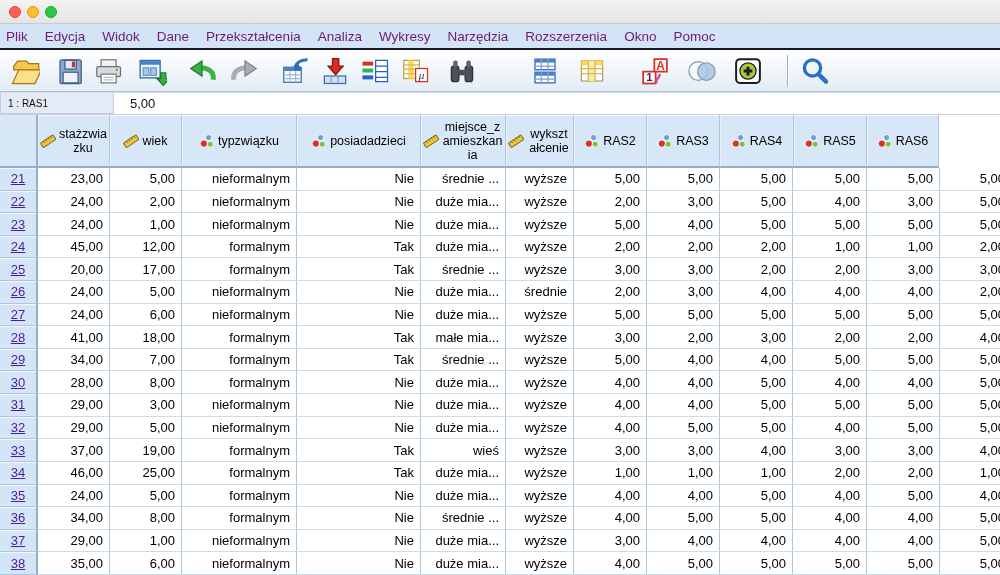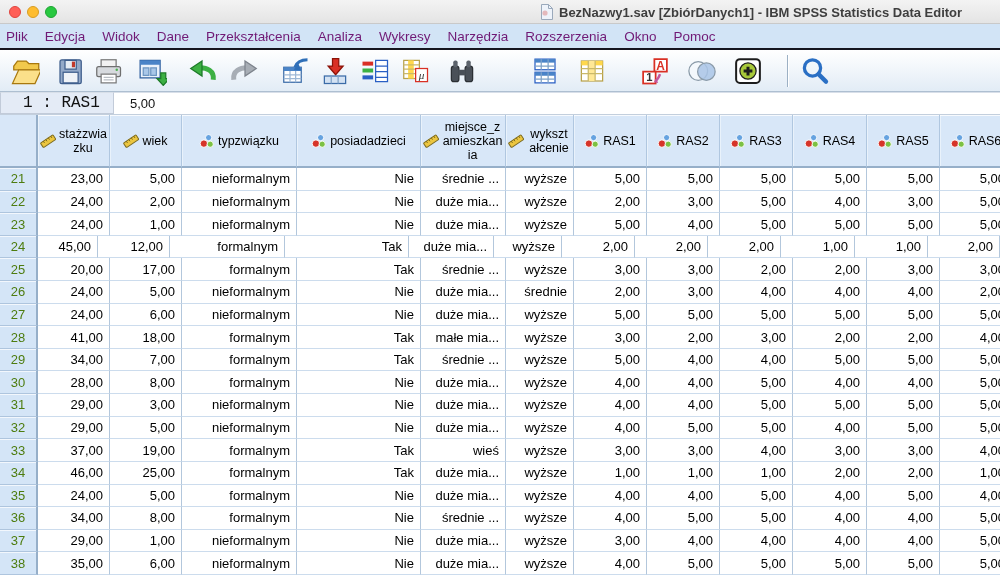--- a/index.html
+++ b/index.html
@@ -22,58 +22,50 @@
   .chrome-divider { height:2px; background:#15151f; }
 
   
   .toolbar { position:relative; height:42px; background:linear-gradient(#ffffff,#e2ecf6); border-bottom:1px solid #aebfd1; }
   .tool-btn { position:absolute; top:4px; width:34px; height:34px; display:flex; align-items:center; justify-content:center; }
   .tool-btn svg { width:30px; height:30px; }
   .tool-sep { position:absolute; top:5px; width:1px; height:32px; background:#9cb0c4; box-shadow:1px 0 0 #fff; }
 
   
   .cellref { height:23px; background:#eef3f9; border-bottom:1px solid #c3cfdd; display:flex; }
-  .cellref-label { width:114px; background:#e4ebf6; border:1px solid #c2cbd9; border-top-color:#d8dfe9; font-size:16px; color:#111; display:flex; align-items:center; padding-left:22px;font-family:Liberation Mono, monospace; }
+  .cellref-label { width:114px; background:#e4ebf6; border:1px solid #c2cbd9; border-top-color:#d8dfe9; font-size:10px; color:#111; display:flex; align-items:center; padding-left:7px; }
   .cellref-value { flex:1; background:#fff; border-top:1px solid #d8dfe9; font-size:13px; color:#111; display:flex; align-items:center; padding-left:16px; }
 
   
   .grid { position:relative; width:1020px; background:#fff; }
   .hdr-row { display:flex; height:53px; }
   .hdr-cell { background:#d8e7f8; border-right:1px solid #b0c7e0; border-bottom:2px solid #96afc9;
               box-shadow:inset 0 1px 0 rgba(255,255,255,.8), inset 1px 0 0 rgba(255,255,255,.45);
               display:flex; align-items:center; justify-content:center; gap:3px; padding:1px 2px; }
   .hdr-corner { background:#d8e7f8; border-right:2px solid #96afc9; border-bottom:2px solid #96afc9; }
   .hdr-label { font-size:12.5px; color:#000; text-align:center; line-height:1.12; word-break:break-all; }
   .measure-icon { flex:0 0 auto; width:16px; height:16px; }
 
   .data-row { display:flex; height:22.61px; }
   .rownum { background:#d4e5f7; border-right:2px solid #96afc9; border-bottom:1px solid #aec5de;
             box-shadow:inset 0 1px 0 rgba(255,255,255,.7);
-            font-size:13px; color:#4d7c0f; display:flex; align-items:center; justify-content:center; }
+            font-size:13px; color:#4c1d95; display:flex; align-items:center; justify-content:center;text-decoration:underline; }
   .cell { background:#fff; border-right:1px solid #b3c7dc; border-bottom:1px solid #ccdced;
           font-size:13px; color:#000; display:flex; align-items:center; justify-content:flex-end;
           padding-right:6px; white-space:nowrap; overflow:hidden; }
 </style>
 </head>
 <body>
 
 <div class="window">
 
   <div class="titlebar">
     <div class="traffic t-red"></div>
     <div class="traffic t-yellow"></div>
     <div class="traffic t-green"></div>
-    <div class="title-wrap">
-      <svg class="doc-icon" width="14" height="16" viewBox="0 0 14 16">
-          <path d="M1.5 0.5h7l4 4v11h-11z" fill="#eef3fa" stroke="#9aa9bb"></path>
-          <path d="M8.5 0.5v4h4" fill="none" stroke="#9aa9bb"></path>
-          <circle cx="5" cy="9" r="2.6" fill="#d88" opacity="0.55"></circle>
-        </svg>
-      <span class="title-text">BezNazwy1.sav [ZbiórDanych1] - IBM SPSS Statistics Data Editor</span>
-    </div>
   </div>
 
   <div class="menubar">
       <div class="menu-item">Plik</div>
       <div class="menu-item">Edycja</div>
       <div class="menu-item">Widok</div>
       <div class="menu-item">Dane</div>
       <div class="menu-item">Przekształcenia</div>
       <div class="menu-item">Analiza</div>
       <div class="menu-item">Wykresy</div>
@@ -280,28 +272,20 @@
               </g>
             </svg></span>
           <span class="hdr-label">wykształcenie</span>
         </div>
         <div class="hdr-cell" style="width: 73px;">
           <span class="measure-icon"><svg viewBox="0 0 16 16" width="16" height="16">
               <circle cx="9.6" cy="4.6" r="3.1" fill="#66a3e0" stroke="#fff" stroke-width="0.9"></circle>
               <circle cx="4.9" cy="10.6" r="3.7" fill="#d63429" stroke="#fff" stroke-width="0.9"></circle>
               <circle cx="11.2" cy="11.2" r="3.1" fill="#7cc143" stroke="#fff" stroke-width="0.9"></circle>
             </svg></span>
-          <span class="hdr-label">RAS1</span>
-        </div>
-        <div class="hdr-cell" style="width: 73px;">
-          <span class="measure-icon"><svg viewBox="0 0 16 16" width="16" height="16">
-              <circle cx="9.6" cy="4.6" r="3.1" fill="#66a3e0" stroke="#fff" stroke-width="0.9"></circle>
-              <circle cx="4.9" cy="10.6" r="3.7" fill="#d63429" stroke="#fff" stroke-width="0.9"></circle>
-              <circle cx="11.2" cy="11.2" r="3.1" fill="#7cc143" stroke="#fff" stroke-width="0.9"></circle>
-            </svg></span>
           <span class="hdr-label">RAS2</span>
         </div>
         <div class="hdr-cell" style="width: 73px;">
           <span class="measure-icon"><svg viewBox="0 0 16 16" width="16" height="16">
               <circle cx="9.6" cy="4.6" r="3.1" fill="#66a3e0" stroke="#fff" stroke-width="0.9"></circle>
               <circle cx="4.9" cy="10.6" r="3.7" fill="#d63429" stroke="#fff" stroke-width="0.9"></circle>
               <circle cx="11.2" cy="11.2" r="3.1" fill="#7cc143" stroke="#fff" stroke-width="0.9"></circle>
             </svg></span>
           <span class="hdr-label">RAS3</span>
         </div>
@@ -370,21 +354,21 @@
         <div class="cell" style="width: 68px;">wyższe</div>
         <div class="cell" style="width: 73px;">5,00</div>
         <div class="cell" style="width: 73px;">4,00</div>
         <div class="cell" style="width: 73px;">5,00</div>
         <div class="cell" style="width: 74px;">5,00</div>
         <div class="cell" style="width: 73px;">5,00</div>
         <div class="cell" style="width: 72px;">5,00</div>
       </div>
       <div class="data-row">
         <div class="rownum" style="width: 38px;">24</div>
-        <div class="cell" style="width: 60px;">45,00</div>
+        <div class="cell" style="width: 72px;">45,00</div>
         <div class="cell" style="width: 72px;">12,00</div>
         <div class="cell" style="width: 115px;">formalnym</div>
         <div class="cell" style="width: 124px;">Tak</div>
         <div class="cell" style="width: 85px;">duże mia...</div>
         <div class="cell" style="width: 68px;">wyższe</div>
         <div class="cell" style="width: 73px;">2,00</div>
         <div class="cell" style="width: 73px;">2,00</div>
         <div class="cell" style="width: 73px;">2,00</div>
         <div class="cell" style="width: 74px;">1,00</div>
         <div class="cell" style="width: 73px;">1,00</div>

